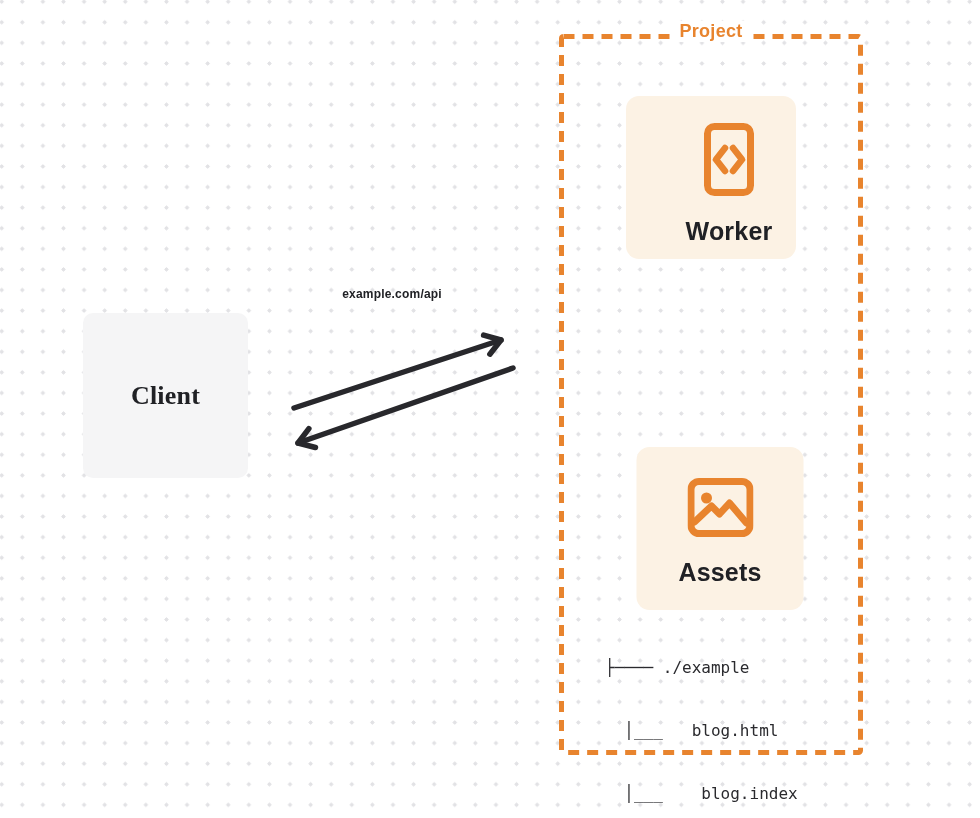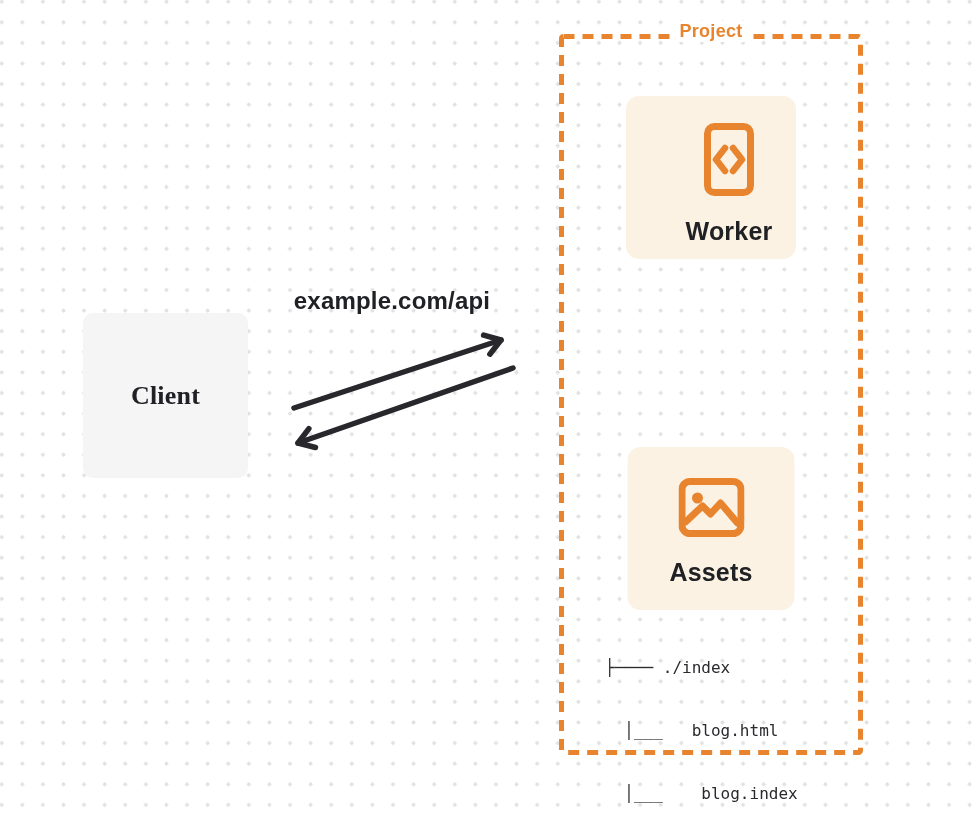--- a/index.html
+++ b/index.html
@@ -34,21 +34,21 @@
   }
   .client-box .label{
     font-size:26px;font-weight:700;color:var(--text-dark);
     letter-spacing:.2px;
     font-family:Liberation Serif, serif;
   }
   
   .url-label{
     position:absolute;left:282px;top:287px;width:220px;
     text-align:center;
-    font-size:24px;font-weight:700;color:var(--text-dark);
+    font-size:12px;font-weight:700;color:var(--text-dark);
     letter-spacing:.2px;
   }
   
   .arrows{
     position:absolute;inset:0;
     pointer-events:none;
   }
   
   .project-box{
     position:absolute;left:559px;top:34px;
@@ -65,21 +65,21 @@
   }
   
   .node-card{
     position:absolute;left:50%;transform:translateX(-50%);
     width:170px;height:163px;
     background:var(--card-cream);
     border-radius:13px;
     display:flex;flex-direction:column;align-items:center;
   }
   .node-card.worker{top:62px;padding-left:36px;}
-  .node-card.assets{top:413px;width:167px;}
+  .node-card.assets{top:413px;width:167px;margin-left:9px;}
   .node-card .icon{margin-top:27px;display:block;}
   .node-card.assets .icon{margin-top:31px;}
   .node-card .label{
     margin-top:21px;
     font-size:25px;font-weight:700;color:var(--text-dark);
     letter-spacing:.2px;
   }
   
   .file-tree{
     position:absolute;left:46px;top:581px;
@@ -128,20 +128,20 @@
     <div class="node-card assets">
       <svg class="icon" width="66" height="59" viewBox="0 0 66 59">
         <rect x="3.5" y="3.5" width="59" height="52" rx="8" fill="none" stroke="#E8842E" stroke-width="7"></rect>
         <circle cx="19" cy="20" r="5.5" fill="#E8842E"></circle>
         <path d="M 7 44 L 24 28 L 32 36 L 42 25 L 59 45" fill="none" stroke="#E8842E" stroke-width="7" stroke-linecap="round" stroke-linejoin="round"></path>
       </svg>
       <div class="label">Assets</div>
     </div>
 
     <div class="file-tree">
-      <div>├──── ./index</div>
+      <div>├──── ./example</div>
       <div>  │___   blog.html</div>
       <div>  │___    blog.index</div>
       
     </div>
   </div>
 
 </div>
 
 </body></html>

